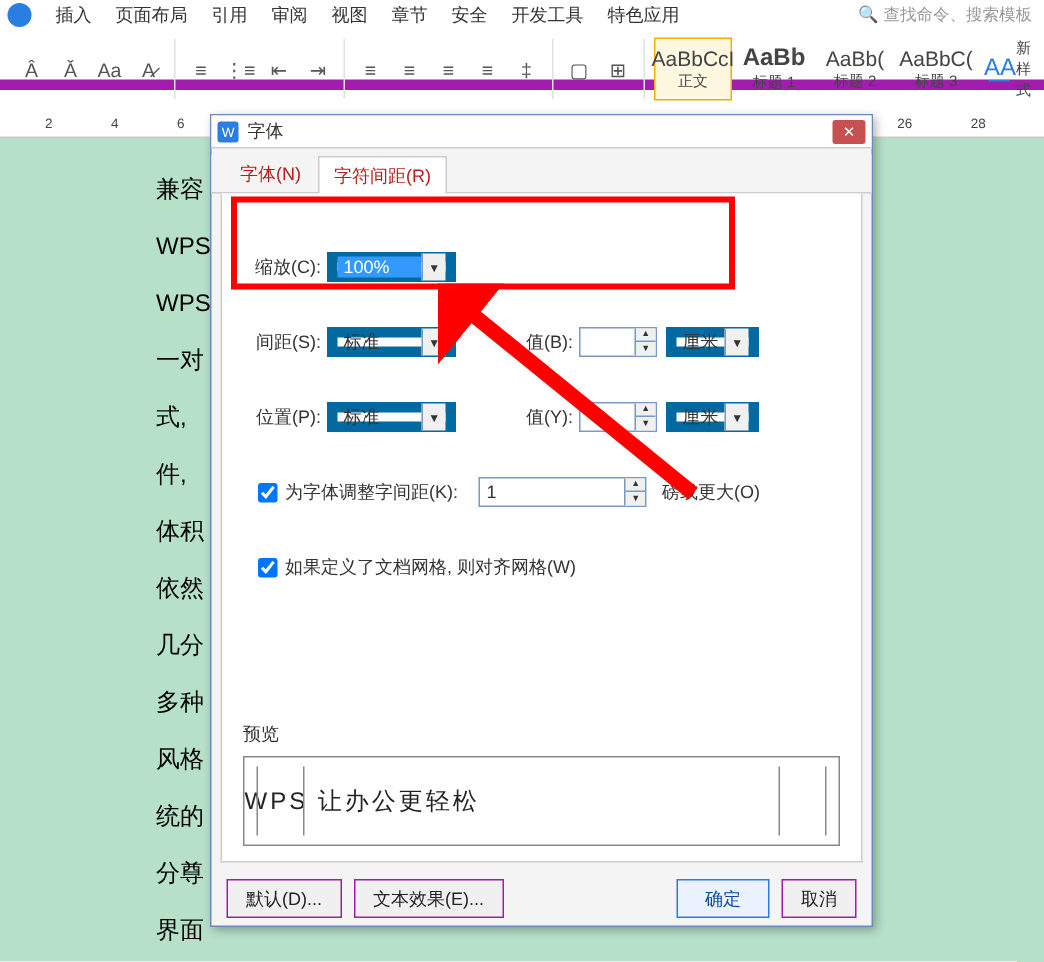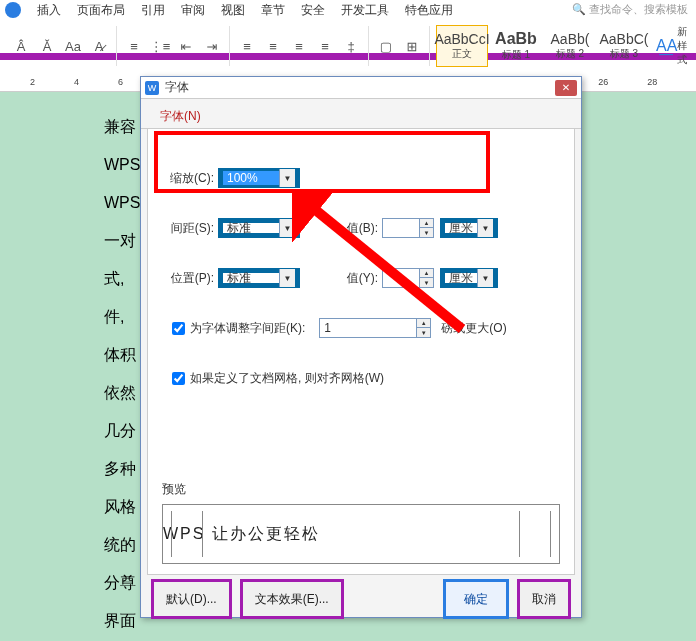--- a/index.html
+++ b/index.html
@@ -32,21 +32,21 @@
 .titlebar .close { width: 22px; height: 16px; background: #c75050; color: #fff; display: inline-flex; align-items: center; justify-content: center; font-size: 10px; border-radius: 2px; }
 
 .tabbar { display: flex; height: 26px; background: #f4f4f4; border-bottom: 1px solid #ccc; padding-left: 8px; gap: 0; margin-top: 4px; }
 .tab { padding: 4px 10px; border: 1px solid transparent; border-bottom: none; font-size: 12px; color: #b91c1c; background: #f4f4f4; }
 .tab.active { background: #fff; border-color: #ccc; position: relative; top: 1px; }
 
 .dlg-body { flex: 1; background: #fff; margin: 0 6px 6px 6px; border: 1px solid #ccc; border-top: none; padding: 12px 14px; position: relative; }
 .row { display: flex; align-items: center; height: 26px; margin-bottom: 0; font-size: 12px; color: #333; gap: 4px; margin-top: 24px; }
 .row label { width: 52px; text-align: right; }
 .row label.w2 { width: 38px; text-align: right; margin-left: 36px; }
-.combo { border: 5px solid #0369a1; height: 20px; display: inline-flex; align-items: center; background: #fff; position: relative; }
+.combo { border: 7px solid #0369a1; height: 20px; display: inline-flex; align-items: center; background: #fff; position: relative; }
 .combo .val { padding: 0 4px; min-width: 56px; font-size: 12px; }
 .combo .arrow { width: 16px; height: 18px; border-left: 1px solid #7a9ac0; display: inline-flex; align-items: center; justify-content: center; font-size: 8px; background: #f0f0f0; }
 .combo.sel .val { background: #3399ff; color: #fff; }
 .spin { border: 1px solid #7a9ac0; height: 20px; width: 52px; display: inline-flex; align-items: center; background: #fff; }
 .spin .sval { flex: 1; padding: 0 4px; font-size: 12px; }
 .spin .updn { width: 14px; display: flex; flex-direction: column; font-size: 6px; border-left: 1px solid #7a9ac0; background: #f0f0f0; }
 .spin .updn span { height: 9px; display: flex; align-items: center; justify-content: center; }
 .spin .updn span:first-child { border-bottom: 1px solid #7a9ac0; }
 .chk { display: inline-flex; align-items: center; gap: 5px; }
 .chk input { width: 13px; height: 13px; }
@@ -56,21 +56,21 @@
 
 .preview-sec { position: absolute; left: 14px; right: 14px; bottom: 10px; }
 .preview-label { font-size: 12px; color: #333; margin-bottom: 6px; }
 .preview-box { border: 1px solid #888; height: 60px; display: flex; align-items: center; justify-content: flex-start; font-size: 16px; color: #222; letter-spacing: 2px; position: relative; }
 .preview-box::before, .preview-box::after { content: ''; position: absolute; width: 30px; height: 46px; border: 1px solid #888; border-top: none; border-bottom: none; top: 6px; }
 .preview-box::before { left: 8px; }
 .preview-box::after { right: 8px; }
 
 .dlg-footer { height: 36px; display: flex; align-items: center; padding: 0 10px; gap: 8px; }
 .dlg-footer .spacer { flex: 1; }
-.btn { height: 40px; padding: 0 12px; border: 3px solid #a21caf; background: #f0f0f0; font-size: 12px; color: #222; display: inline-flex; align-items: center; cursor: default; }
+.btn { height: 26px; padding: 0 12px; border: 1px solid #a21caf; background: #f0f0f0; font-size: 12px; color: #222; display: inline-flex; align-items: center; cursor: default; }
 .btn.primary { border-color: #2a7de1; background: #eaf2fd; color: #0a4aa0; padding: 0 18px; }
 </style>
 </head>
 <body>
 
 <div class="ribbon-bg">
   <div class="menu-tabs">
     <span class="app-bullet"></span>
     <span>插入</span>
     <span>页面布局</span>
@@ -169,20 +169,21 @@
 
 <div class="dialog">
   <div class="titlebar">
     <span class="w-icon">W</span>
     <span>字体</span>
     <span class="spacer"></span>
     <span class="close">✕</span>
   </div>
   <div class="tabbar">
     <div class="tab">字体(N)</div>
+    <div class="tab active">字符间距(R)</div>
   </div>
   <div class="dlg-body">
 
     <div class="row">
       <label>缩放(C):</label>
       <div class="combo sel">
         <span class="val">100%</span>
           <span class="arrow">▼</span>
       </div>
     </div>

